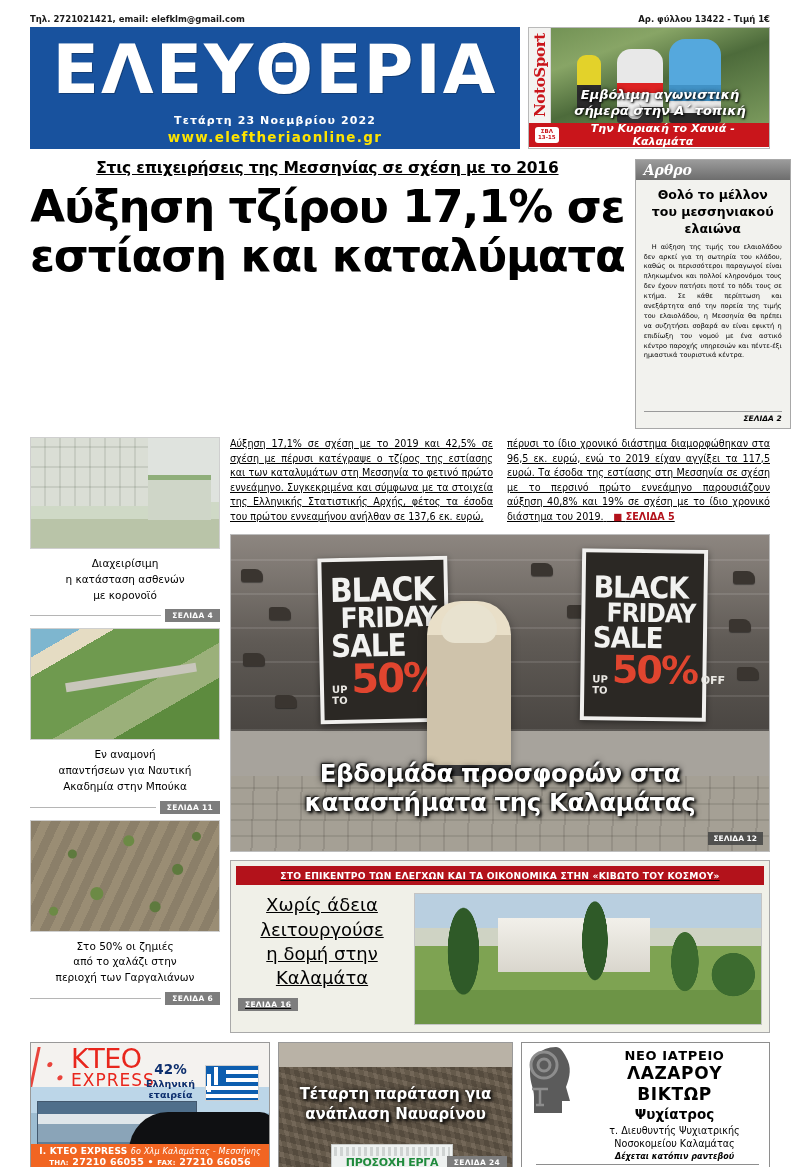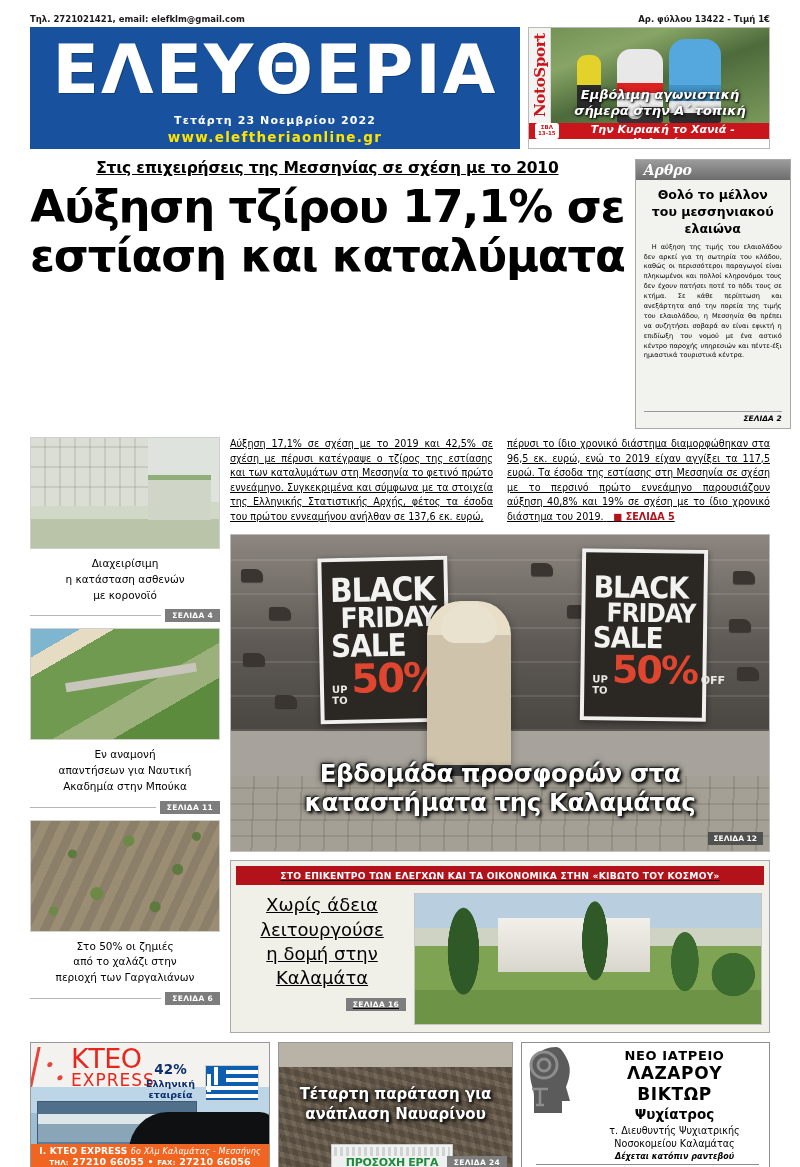--- a/index.html
+++ b/index.html
@@ -72,21 +72,21 @@
     background: linear-gradient(180deg,#e3d22a 0 55%,#2c2c2c 55%); border-radius: 9px 9px 2px 2px;}
   .ball { position: absolute; bottom: 4px; left: 98px; width: 16px; height: 16px;
     border-radius: 50%; background: #f4f4f4; box-shadow: inset -3px -3px 0 #b9b9b9; }
   .sport-head {
     position: absolute; left: 24px; right: 2px; bottom: 4px; z-index: 5;
     text-align: center; color: #fff; font-size: 13px; font-weight: bold;
     font-style: italic; line-height: 1.25;
     text-shadow: 1px 1px 2px rgba(0,0,0,.95), 0 0 4px rgba(0,0,0,.8);
   }
   .sport-foot {
-    height: 16px; background: #c9151b; display: flex; align-items: flex-start;
+    height: 24px; background: #c9151b; display: flex; align-items: center;
     gap: 6px; padding-left: 6px;
   }
   .sport-logo {
     flex: 0 0 auto; background: #fff; color: #c9151b; border-radius: 3px;
     font-size: 5.5px; font-weight: bold; line-height: 1.05; text-align: center;
     padding: 2px 3px;
   }
   .sport-foot-txt {
     flex: 1; text-align: center; color: #fff; font-size: 11px;
     font-weight: bold; font-style: italic; padding-right: 8px;
@@ -237,21 +237,21 @@
 
   
   .kivotos { margin-top: 8px; border: 1px solid #a9a9a9; background: #f0f0e8; padding: 5px; }
   .kiv-bar {
     background: #b3121b; color: #fff; text-align: center;
     font-size: 9.2px; font-weight: bold; letter-spacing: .2px; padding: 4px 0;
   }
   .kiv-row { display: flex; gap: 8px; padding: 8px 2px 2px 2px; }
   .kiv-left { flex: 0 0 168px; text-align: center; }
   .kiv-title { font-size: 18px; line-height: 1.34; font-weight: 500; }
-  .kiv-badge-wrap { display:flex; justify-content:flex-end; padding-top:8px; }
+  .kiv-badge-wrap { display:flex; justify-content:flex-start; padding-top:8px; }
   .kiv-right { flex: 1 1 auto; height: 132px; border: 1px solid #c4c4c4; position: relative; overflow: hidden;
     background: linear-gradient(180deg,#b9cfe0 0 26%,#cfd3c4 26% 40%,#7ea352 40% 74%,#6d9446 74%); }
   .kiv-right::before { content:""; position:absolute; left:24%; top:18%; width:44%; height:42%;
     background: linear-gradient(180deg,#f2f0ea,#d9d6cd); }
   .kiv-right::after { content:""; position:absolute; inset:0;
     background:
       radial-gradient(ellipse 16px 44px at 14% 44%, #2f5a28 0 97%, transparent),
       radial-gradient(ellipse 13px 40px at 52% 36%, #2f5a28 0 97%, transparent),
       radial-gradient(ellipse 14px 30px at 78% 52%, #3c6b2f 0 97%, transparent),
       radial-gradient(ellipse 22px 22px at 92% 62%, #3c6b2f 0 97%, transparent);
@@ -358,21 +358,21 @@
           <div>ΣΒΛ</div>
           <div>13-15</div>
         </div>
         <div class="sport-foot-txt">Την Κυριακή το Χανιά - Καλαμάτα</div>
       </div>
     </div>
   </div>
 
   <div class="lead-row">
     <div class="lead-left">
-      <div class="kicker">Στις επιχειρήσεις της Μεσσηνίας σε σχέση με το 2010</div>
+      <div class="kicker">Στις επιχειρήσεις της Μεσσηνίας σε σχέση με το 2016</div>
       <div class="headline">
         <div>Αύξηση τζίρου 17,1% σε</div>
         <div>εστίαση και καταλύματα</div>
       </div>
     </div>
 
     <div class="opinion">
       <div class="opinion-tag">Αρθρο</div>
       <div class="opinion-title">
         <div>Θολό το μέλλον</div>

